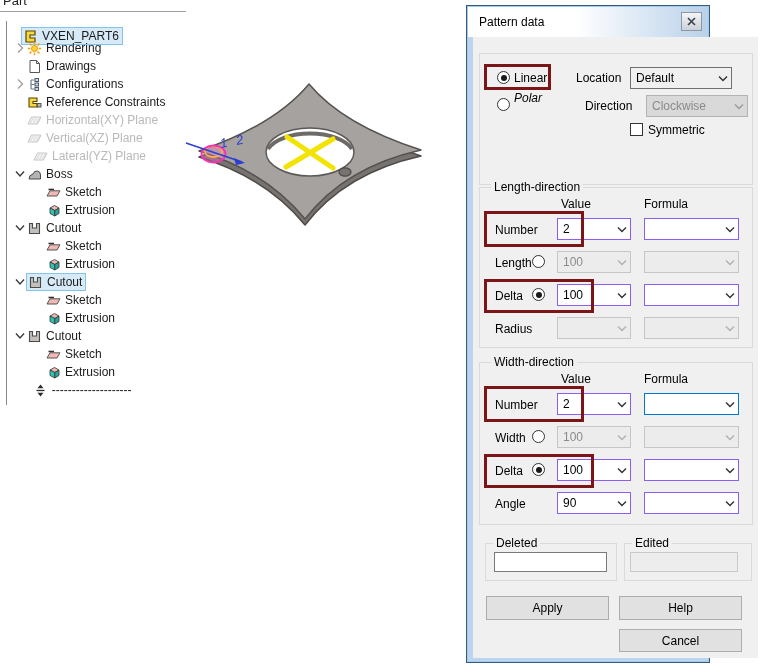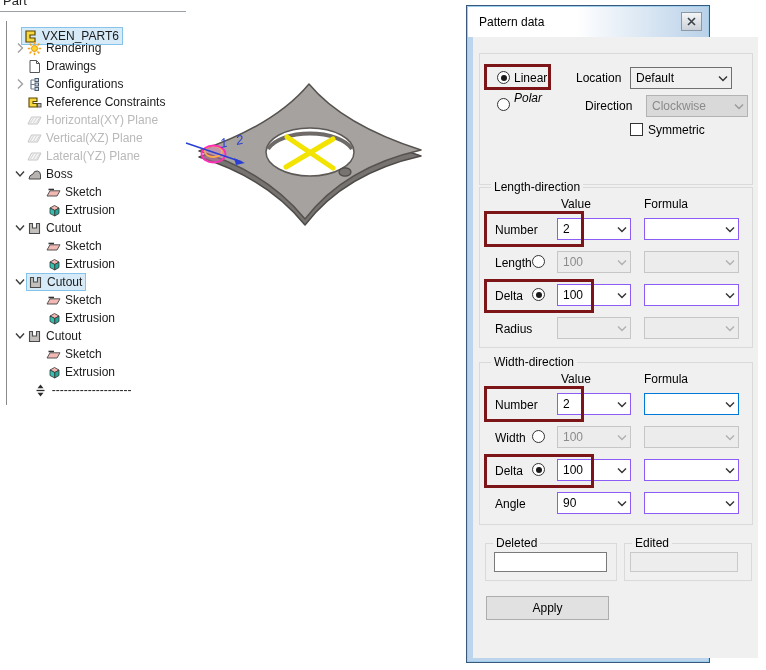--- a/index.html
+++ b/index.html
@@ -159,21 +159,21 @@
           <span class="ticon">
             <svg width="15" height="15" viewBox="0 0 15 15">
               <polygon points="1,11 4.5,4 14,4 10.5,11" fill="#f4f4f4" stroke="#c6c6c6"></polygon>
               <path d="M3.5 10 l3-5 M6.5 10 l3-5 M9.5 10 l3-5" stroke="#d2d2d2" stroke-width="0.9"></path>
             </svg>
           </span>
           <span class="tlabel">Vertical(XZ) Plane</span>
         </span>
       </div>
       <div class="trow dis" style="top: 147px;">
-        <span class="titem" style="left: 26px;">
+        <span class="titem" style="left: 32px;">
           <span class="ticon">
             <svg width="15" height="15" viewBox="0 0 15 15">
               <polygon points="1,11 4.5,4 14,4 10.5,11" fill="#f4f4f4" stroke="#c6c6c6"></polygon>
               <path d="M3.5 10 l3-5 M6.5 10 l3-5 M9.5 10 l3-5" stroke="#d2d2d2" stroke-width="0.9"></path>
             </svg>
           </span>
           <span class="tlabel">Lateral(YZ) Plane</span>
         </span>
       </div>
       <div class="trow" style="top: 165px;">
@@ -560,15 +560,17 @@
       </div>
 
       <div class="grp" style="left:12px;top:506px;width:132px;height:38px;"></div>
       <span class="grp-label" style="left:20px;top:499px;">Deleted</span>
       <input class="tinput" style="left: 21px; top: 515px; width: 113px; height: 20px;">
       <div class="grp" style="left:151px;top:506px;width:128px;height:38px;"></div>
       <span class="grp-label" style="left:159px;top:499px;">Edited</span>
       <input class="tinput dis" style="left: 157px; top: 515px; width: 108px; height: 20px;" disabled="">
 
       <button class="btn" style="left:13px;top:559px;width:123px;height:24px;">Apply</button>
+      <button class="btn" style="left:146px;top:559px;width:123px;height:24px;">Help</button>
+      <button class="btn" style="left:146px;top:592px;width:123px;height:23px;">Cancel</button>
     </div>
   </div>
 </div>
 
 </body></html>

